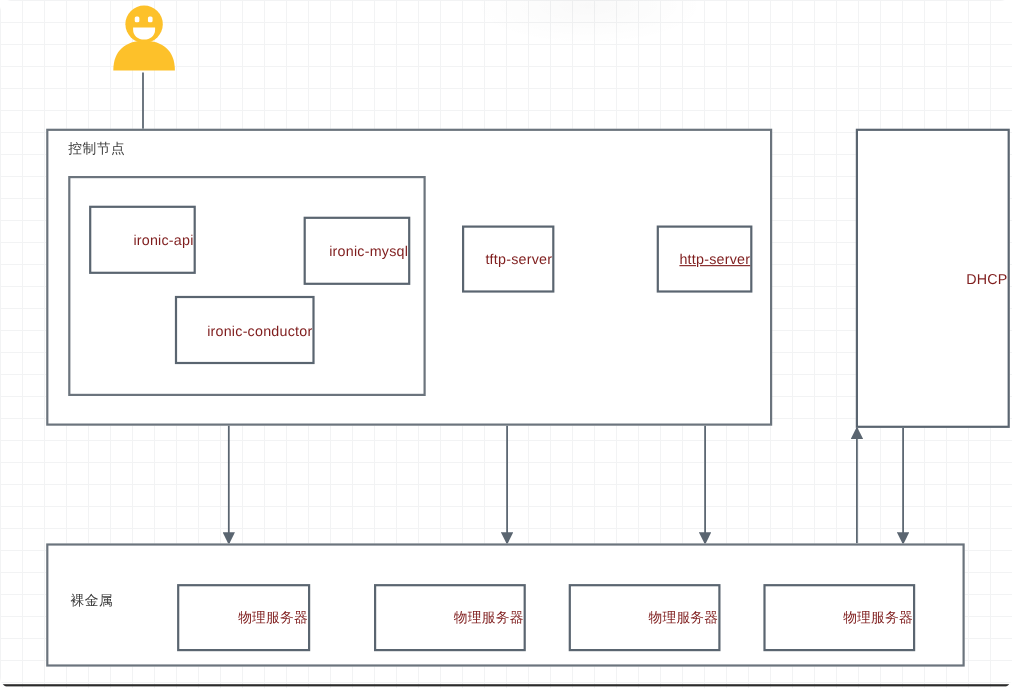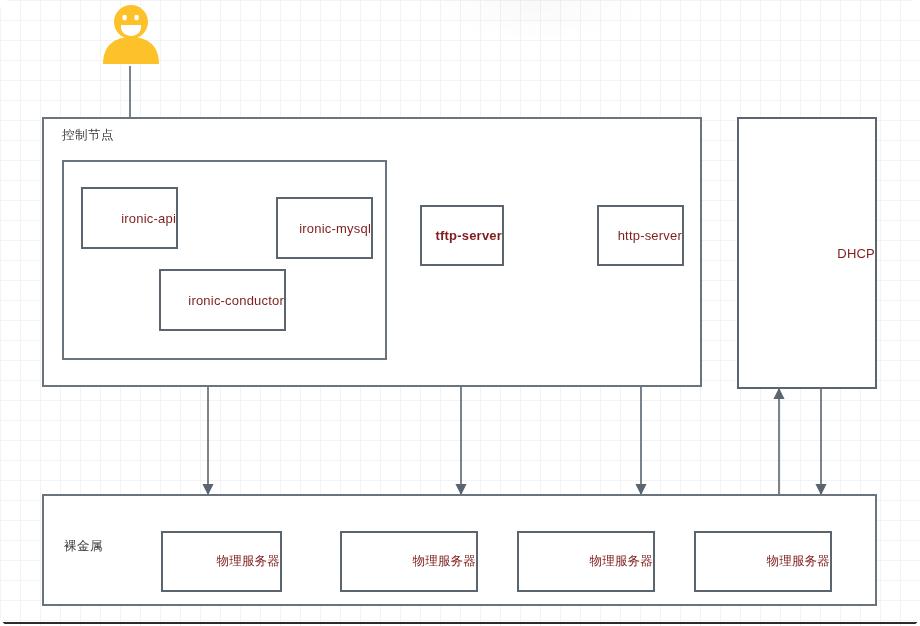--- a/index.html
+++ b/index.html
@@ -139,29 +139,29 @@
   </div>
 
   <div class="node" style="left:276px; top:197px; width:97px; height:62px;">
     <span>ironic-mysql</span>
   </div>
 
   <div class="node" style="left:159px; top:269px; width:127px; height:62px;">
     <span>ironic-conductor</span>
   </div>
 
-  <div class="node" style="left:420px; top:205px; width:84px; height:61px;font-weight:bold;">
+  <div class="node" style="left:420px; top:205px; width:84px; height:61px;">
     <span>tftp-server</span>
   </div>
 
-  <div class="node" style="left:597px; top:205px; width:87px; height:61px;">
+  <div class="node" style="left:597px; top:205px; width:87px; height:61px;text-decoration:underline;">
     <span>http-server</span>
   </div>
 
-  <div class="node" style="left:737px; top:117px; width:140px; height:272px;">
+  <div class="node" style="left:778px; top:117px; width:140px; height:272px;">
     <span>DHCP</span>
   </div>
 
   <div class="group" style="left:42px; top:494px; width:835px; height:112px;"></div>
   <div class="group-label cjk" style="left:64px; top:506px;margin-top:32px;">裸金属</div>
 
   <div class="node cjk" style="left:161px; top:531px; width:121px; height:61px;">
     <span>物理服务器</span>
   </div>
 

